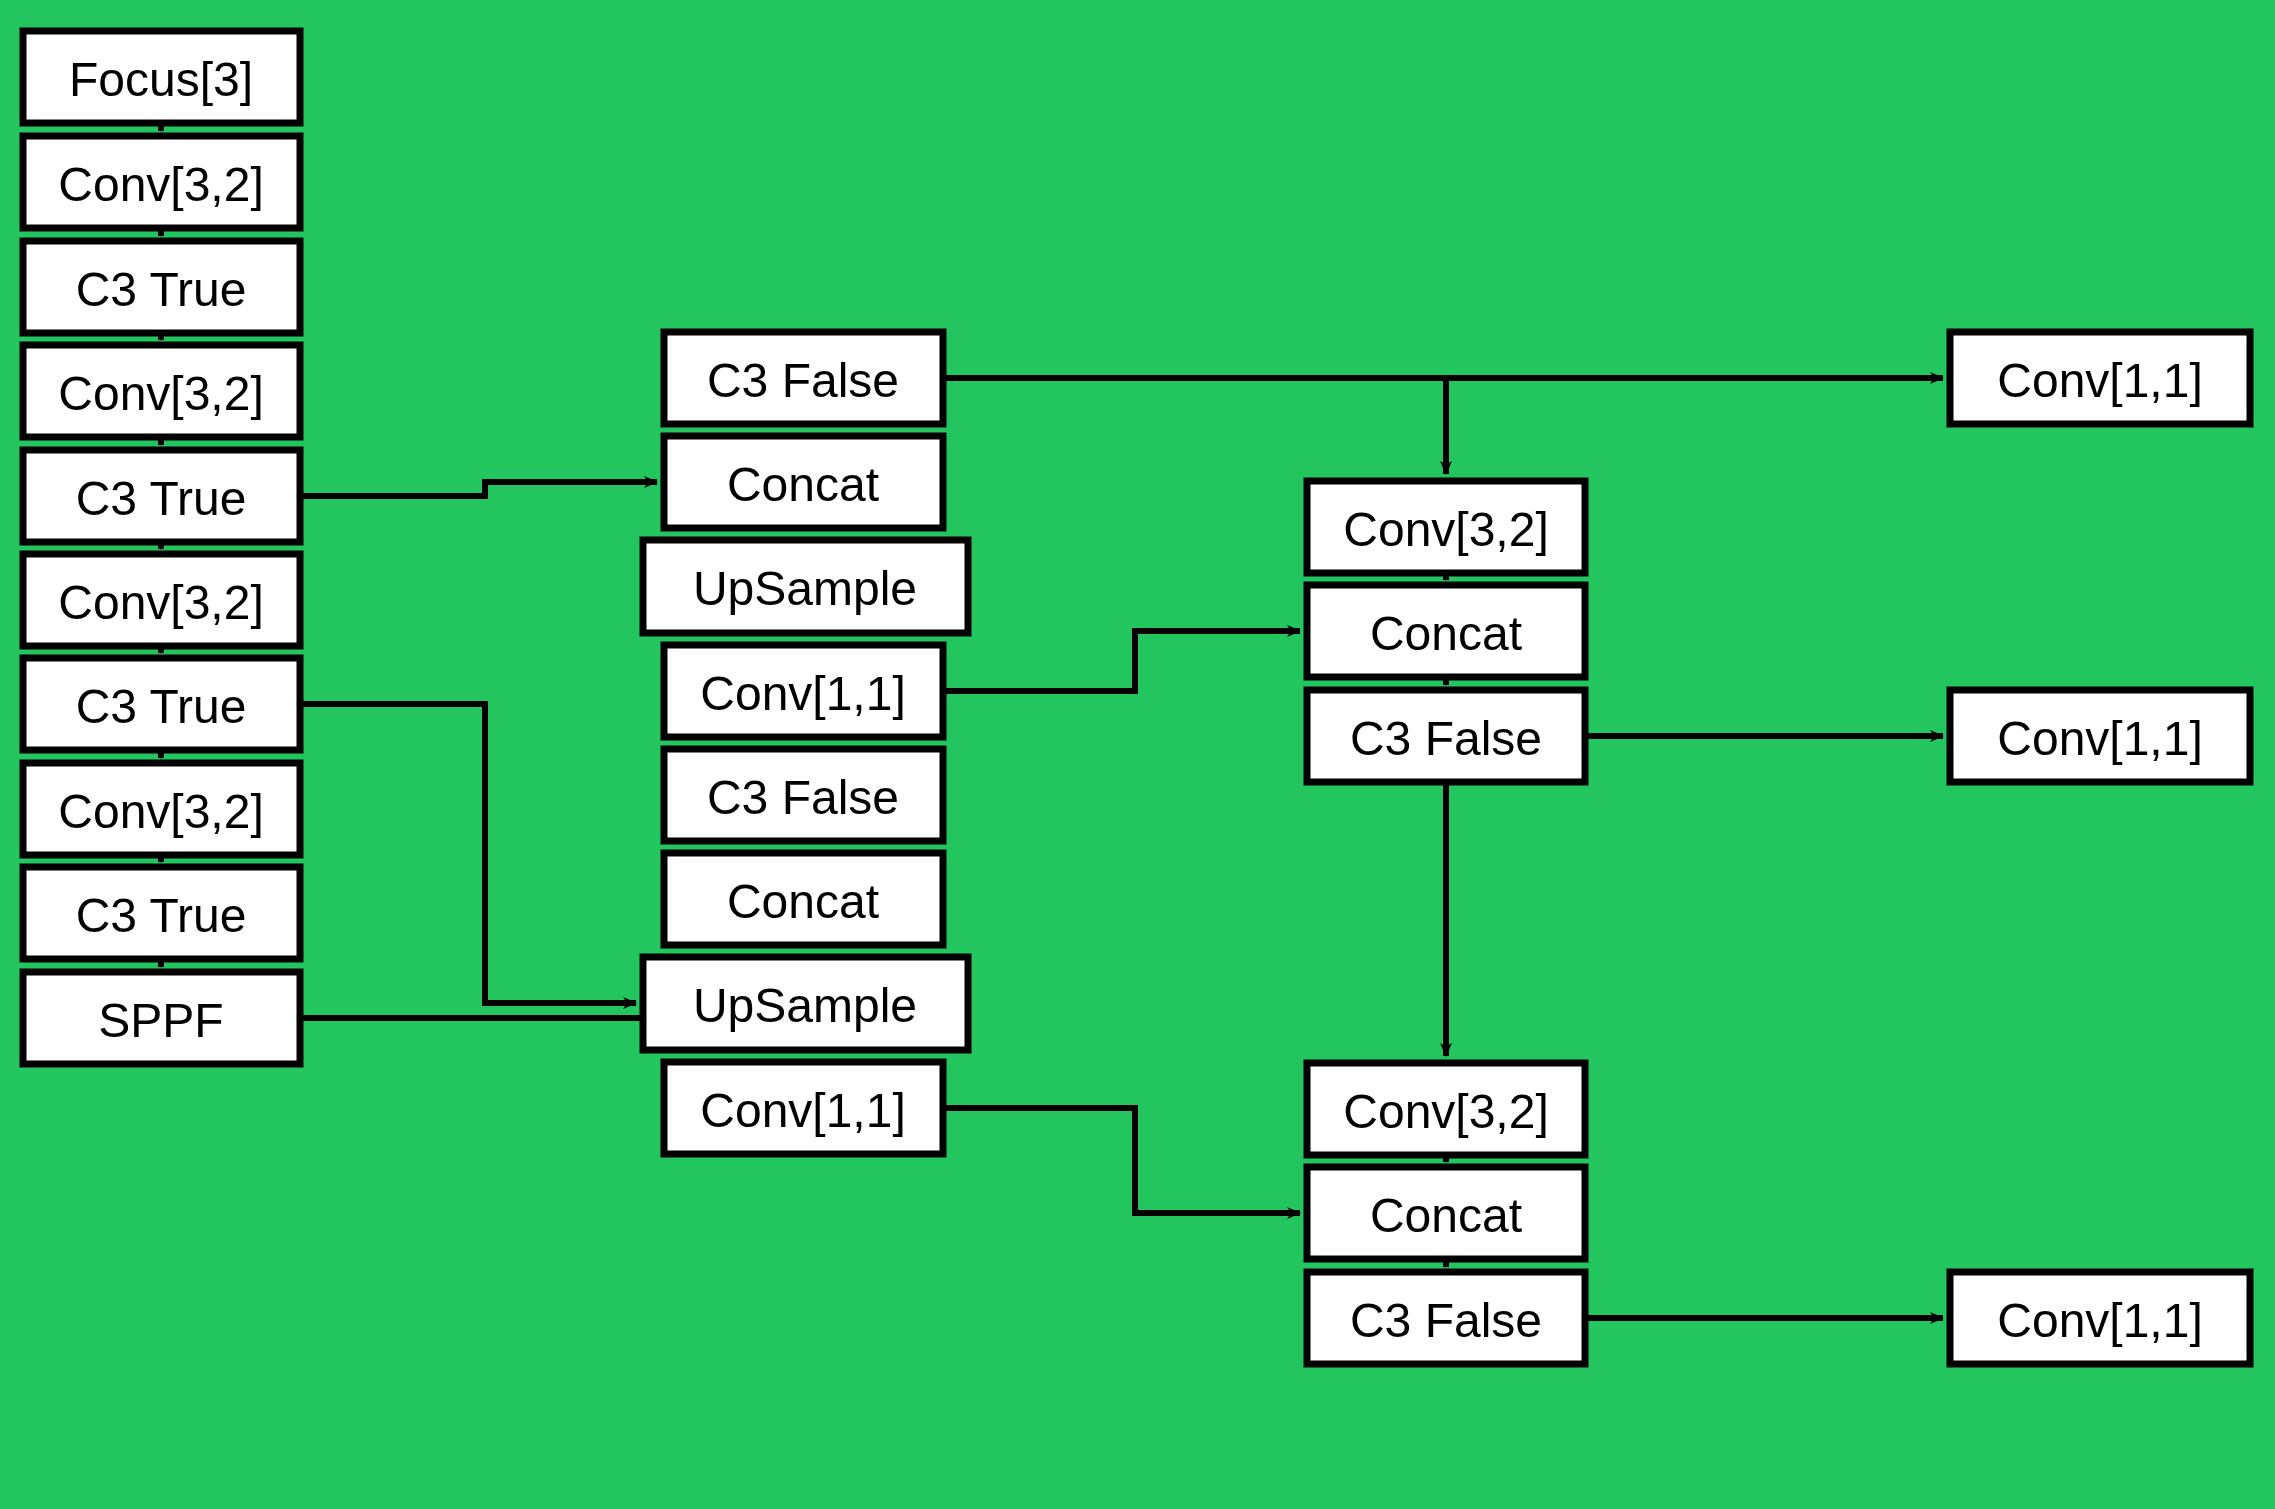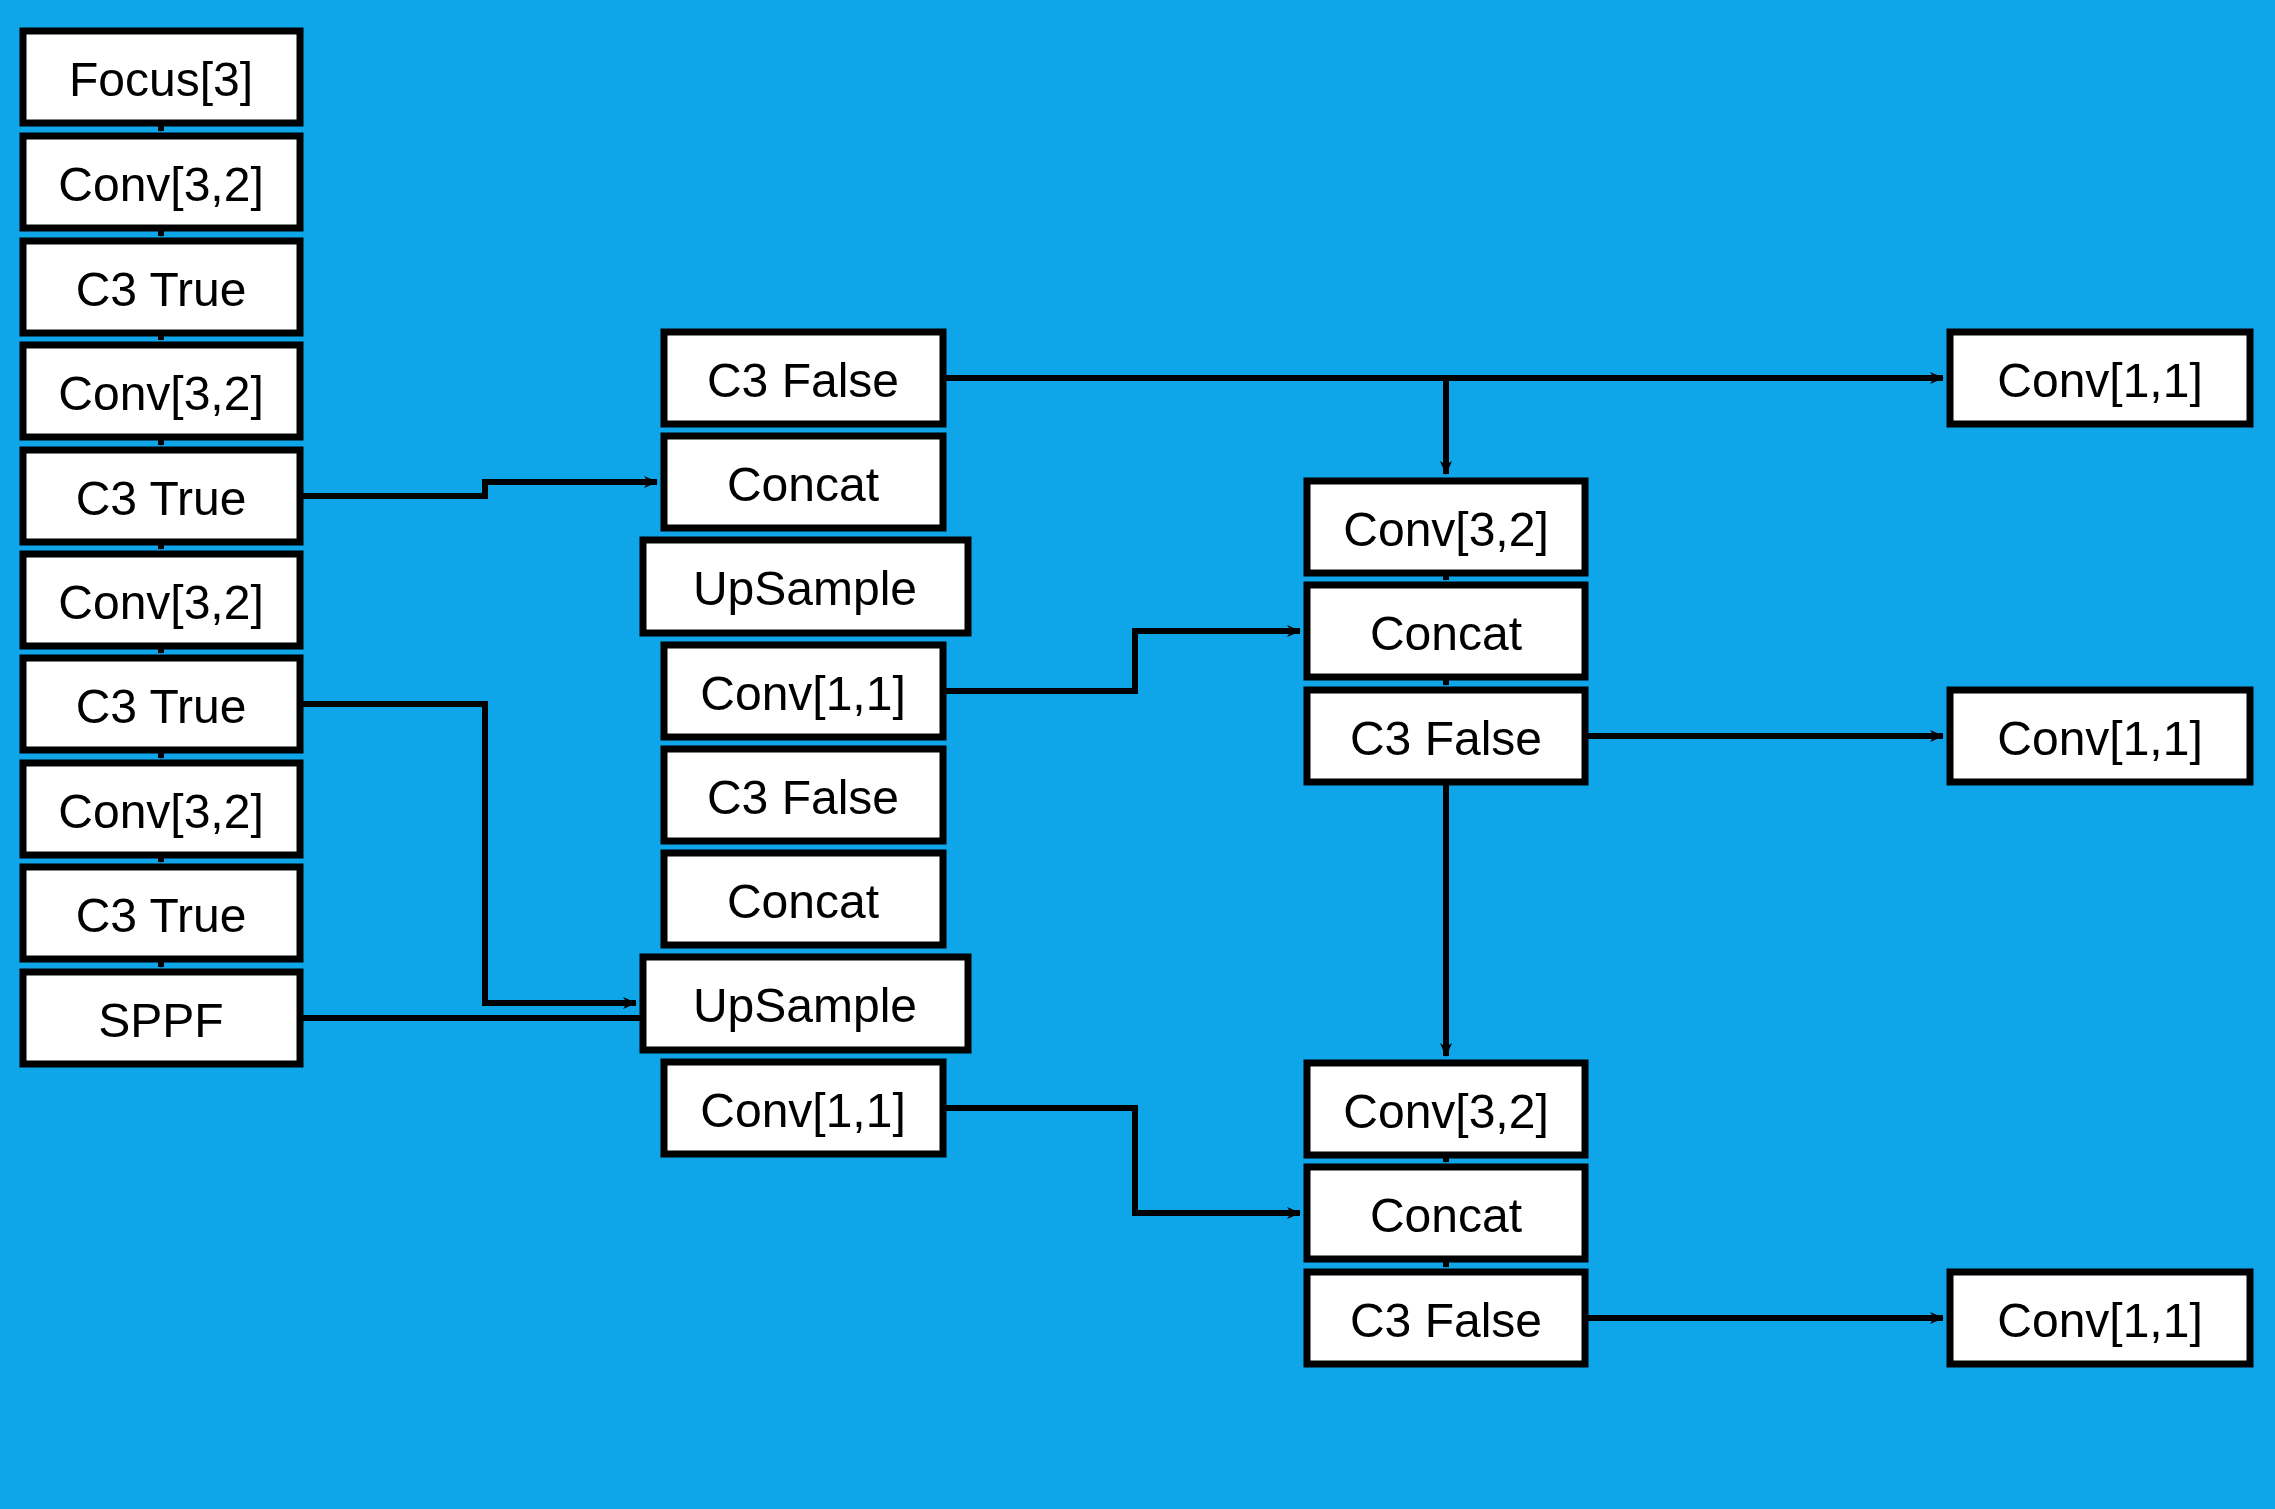--- a/index.html
+++ b/index.html
@@ -1,20 +1,20 @@
 <!DOCTYPE html>
 <html><head>
 <meta charset="utf-8">
 <style>
   html,body{margin:0;padding:0;background:#ffffff;}
   #stage{
     position:relative;
     width:2275px;
     height:1509px;
-    background:#0ea5e9;
+    background:#22c55e;
     overflow:hidden;
     font-family:"Liberation Sans", sans-serif;
   }
   #diagram{
     position:absolute;
     left:0; top:0;
     width:2275px;
     height:1509px;
   }
   .node-rect{

